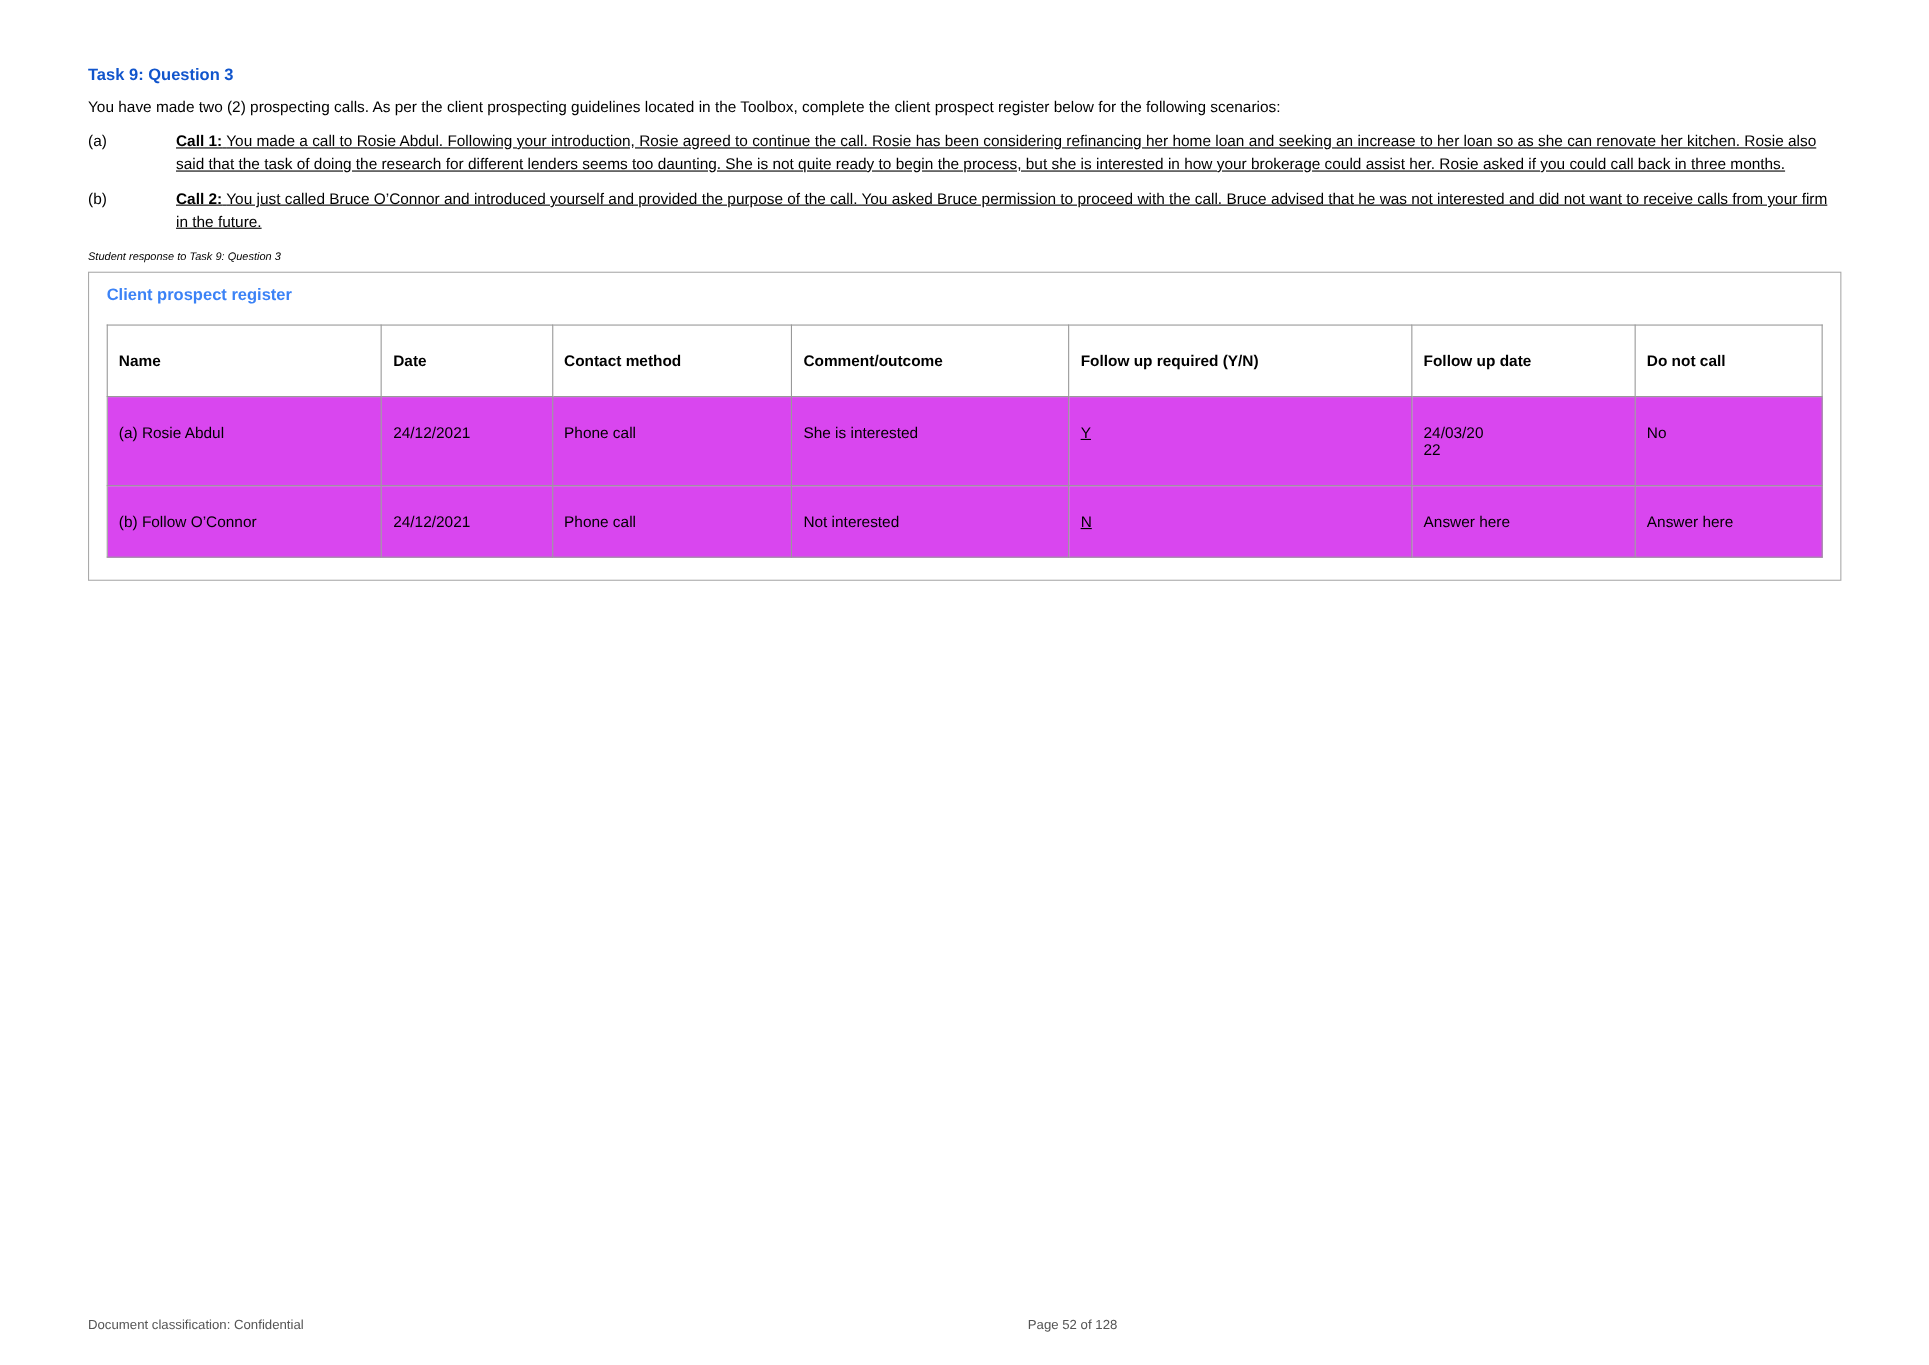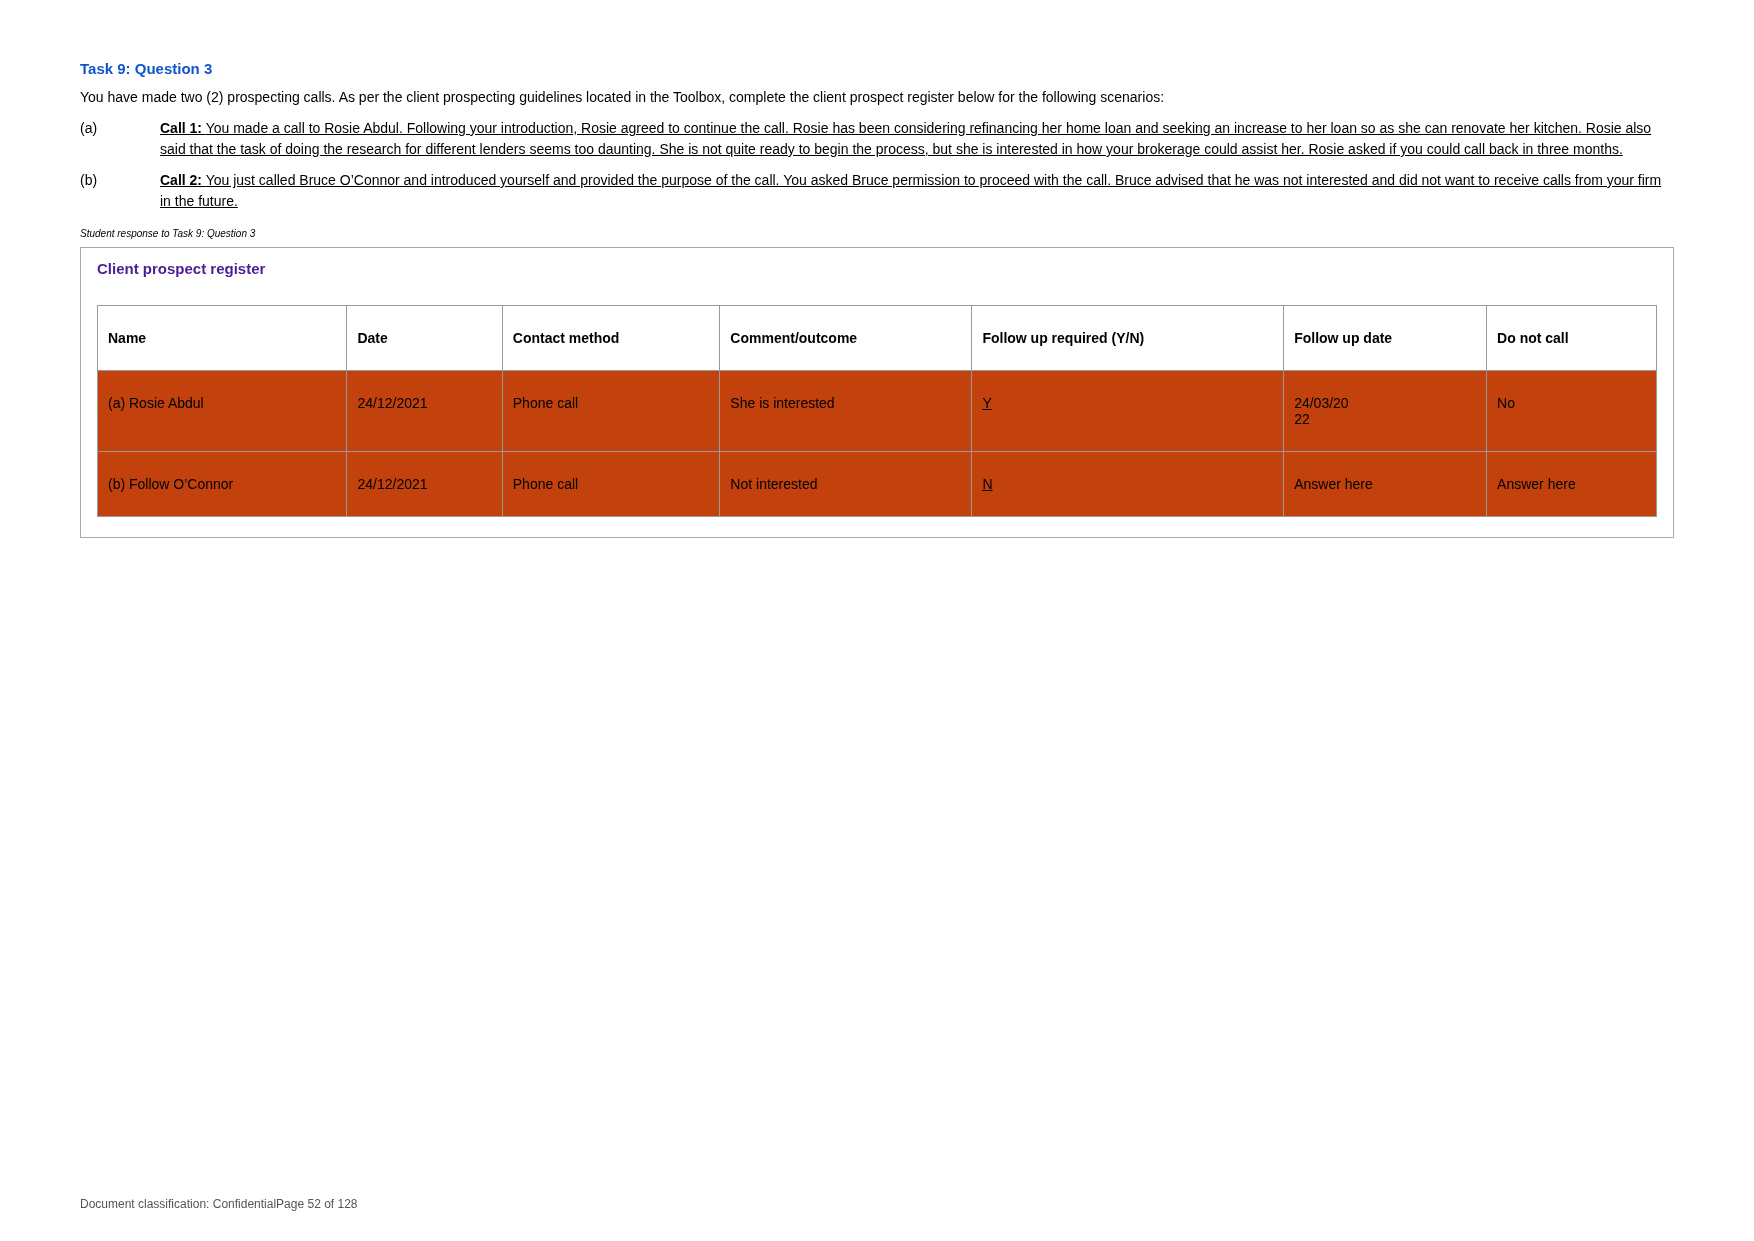--- a/index.html
+++ b/index.html
@@ -45,49 +45,50 @@
     .student-response-label {
       font-style: italic;
       margin-bottom: 8px;
       font-size: 10px;
     }
     .register-box {
       border: 1px solid #aaa;
       padding: 12px 16px 20px 16px;
     }
     .register-title {
-      color: #4c1d95;
+      color: #3b82f6;
       font-weight: bold;
       font-size: 15px;
-      margin-bottom: 28px;
+      margin-bottom: 18px;
     }
     table {
       width: 100%;
       border-collapse: collapse;
       font-size: 14px;
     }
     th, td {
       border: 1px solid #999;
       padding: 24px 10px;
       vertical-align: top;
     }
     th {
       background: #fff;
       font-weight: bold;
       text-align: left;
     }
     td {
-      background: #c2410c;
+      background: #d946ef;
     }
     .footer {
       position: fixed;
       bottom: 30px;
       left: 80px;
       right: 80px;
       display: flex;
+      justify-content: space-between;
       font-size: 12px;
       color: #555;
     }
     .underlined {
       text-decoration: underline;
     }
   </style>
 </head>
 <body>
 

